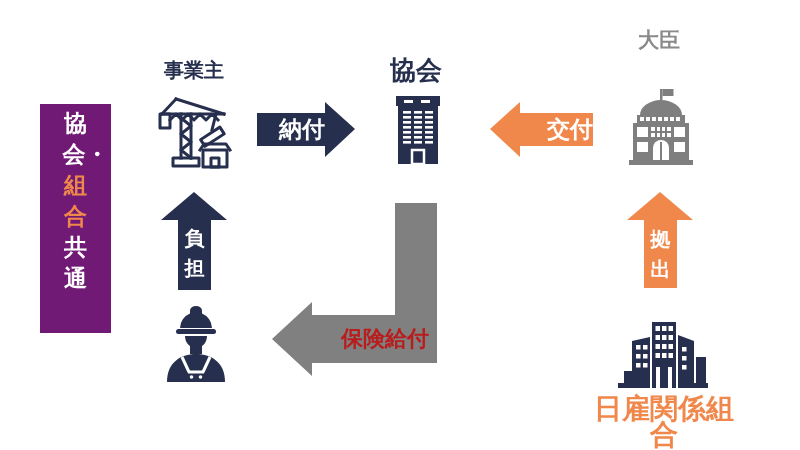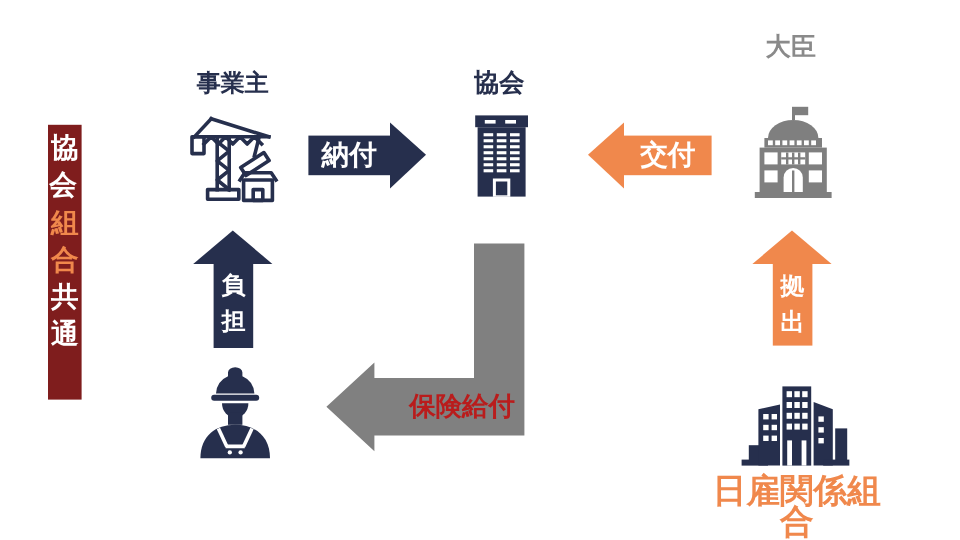--- a/index.html
+++ b/index.html
@@ -6,33 +6,33 @@
   #canvas{
     position:relative;width:800px;height:450px;background:#ffffff;overflow:hidden;
     font-family:"Liberation Sans","DejaVu Sans",sans-serif;
   }
   .abs{position:absolute;}
   .lbl{font-weight:bold;text-align:center;color:#262F4D;}
   .orange-text{color:#F0884C;}
   .gray-text{color:#8A8A8A;}
 
   
-  .banner{left:40px;top:104px;width:28px;height:229px;background:#7f1d1d;}
+  .banner{left:40px;top:104px;width:71px;height:229px;background:#701a75;}
   .banner-inner{width:26px;margin:4px auto 0 auto;font-size:23px;font-weight:bold;
     line-height:31px;text-align:center;word-break:break-all;color:#fff;}
   .banner-inner .seg{display:inline;}
   .banner-inner .seg.orange{color:#F0884C;}
 
   
   .h-arrow{height:55px;}
   .h-arrow .body{position:absolute;top:11px;height:33px;}
   .h-arrow .head{position:absolute;top:0;width:0;height:0;
     border-top:27px solid transparent;border-bottom:28px solid transparent;}
   .h-arrow .txt{position:absolute;top:11px;height:33px;line-height:33px;
-    text-align:center;color:#fff;font-weight:bold;font-size:23px;}
+    text-align:right;color:#fff;font-weight:bold;font-size:23px;}
 
   
   .v-arrow{width:66px;}
   .v-arrow .head{position:absolute;top:0;left:0;width:0;height:0;
     border-left:33px solid transparent;border-right:33px solid transparent;}
   .v-arrow .shaft{position:absolute;left:17px;top:28px;width:33px;}
   .v-arrow .txt{position:absolute;left:17px;width:33px;color:#fff;font-weight:bold;
     font-size:20px;line-height:30px;text-align:center;word-break:break-all;}
 
   .benefit-txt{color:#b91c1c;font-weight:bold;font-size:22px;line-height:26px;text-align:center;}
@@ -65,21 +65,21 @@
     <rect x="47" y="58" width="24" height="17"></rect>
     <rect x="55" y="66" width="8" height="9"></rect>
   </svg>
 
   <div class="abs h-arrow" style="left:257px;top:102px;width:98px;">
     <div class="body" style="left:0;width:68px;background:#262F4D;"></div>
     <div class="head" style="left:68px;border-left:30px solid #262F4D;"></div>
     <div class="txt" style="left:0;width:68px;">納付</div>
   </div>
 
-  <div class="abs lbl" style="left:356px;top:58px;width:120px;font-size:21px;line-height:24px;">協会</div>
+  <div class="abs lbl" style="left:356px;top:58px;width:120px;font-size:26px;line-height:24px;">協会</div>
   <svg class="abs" style="left:390px;top:96px;" width="56" height="68" viewBox="0 0 56 68">
     <rect x="6" y="0" width="44" height="10" fill="#262F4D"></rect>
     <rect x="14" y="4" width="9" height="3" fill="#fff"></rect>
     <rect x="31" y="4" width="9" height="3" fill="#fff"></rect>
     <rect x="8" y="10" width="40" height="58" fill="#262F4D"></rect>
     <g fill="#fff">
       <rect x="13" y="15" width="8" height="2.6"></rect>
         <rect x="24" y="15" width="8" height="2.6"></rect>
         <rect x="35" y="15" width="8" height="2.6"></rect>
       <rect x="13" y="20" width="8" height="2.6"></rect>

